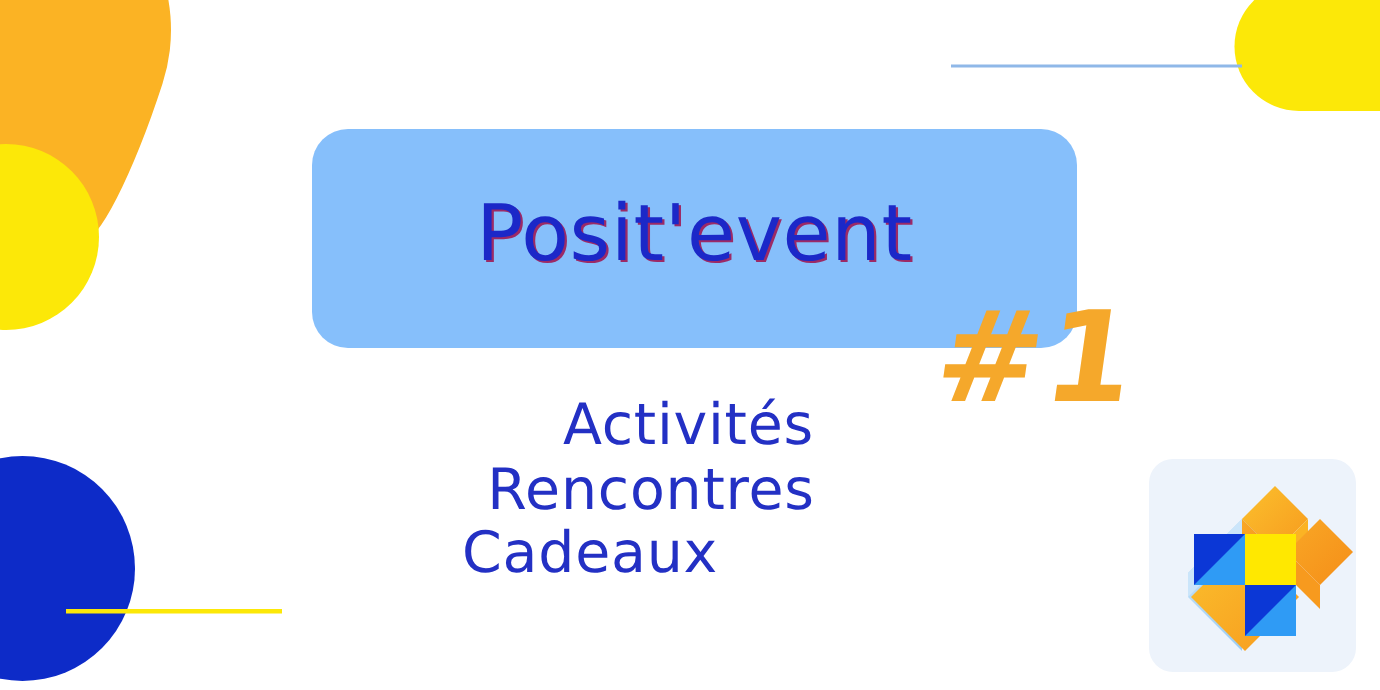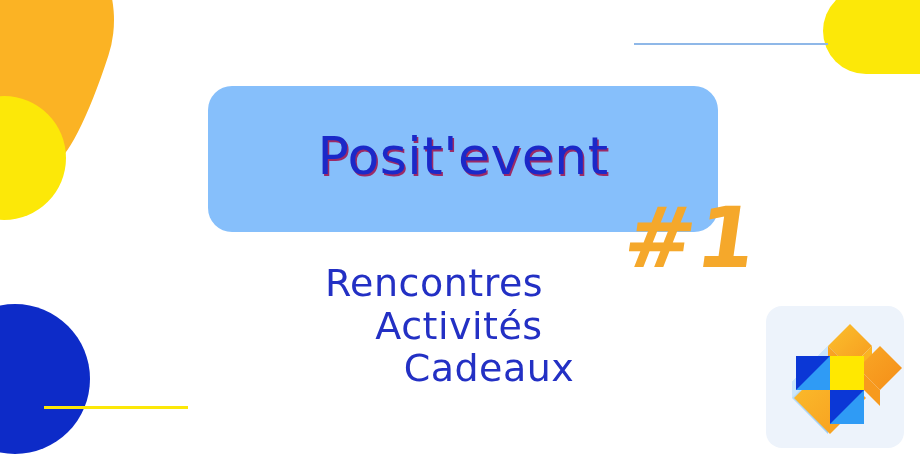--- a/index.html
+++ b/index.html
@@ -142,21 +142,21 @@
     font-size: 38px;
     line-height: 1.12;
     letter-spacing: 0.5px;
   }
   .sub-line {
     display: block;
     white-space: nowrap;
   }
   .sub-line.l0 { text-align: center; padding-right: 52px; }
   .sub-line.l1 { text-align: center; padding-right: 2px; }
-  .sub-line.l2 { text-align: center; padding-left: 58px; }
+  .sub-line.l2 { padding-left: 58px; }
 
   
   .logo-panel {
     position: absolute;
     left: 766px;
     top: 306px;
     width: 138px;
     height: 142px;
     background: #EDF3FB;
     border-radius: 16px;
@@ -180,22 +180,22 @@
   <div class="rule-blue"></div>
   <div class="circle-blue"></div>
   <div class="rule-yellow"></div>
 
   <div class="title-plate"></div>
   <div class="title-text">Posit'event</div>
 
   <div class="hash-number">#1</div>
 
   <div class="subtitles">
+    <span class="sub-line l1">Activités</span>
     <span class="sub-line l0">Rencontres</span>
-    <span class="sub-line l1">Activités</span>
     <span class="sub-line l2">Cadeaux</span>
   </div>
 
   <div class="logo-panel"></div>
   <svg class="logo-mark" viewBox="0 0 138 142">
     <defs>
       <linearGradient id="gOr" x1="0" y1="0" x2="1" y2="1">
         <stop offset="0%" stop-color="#FBC02D"></stop>
         <stop offset="100%" stop-color="#F79A1E"></stop>
       </linearGradient>

